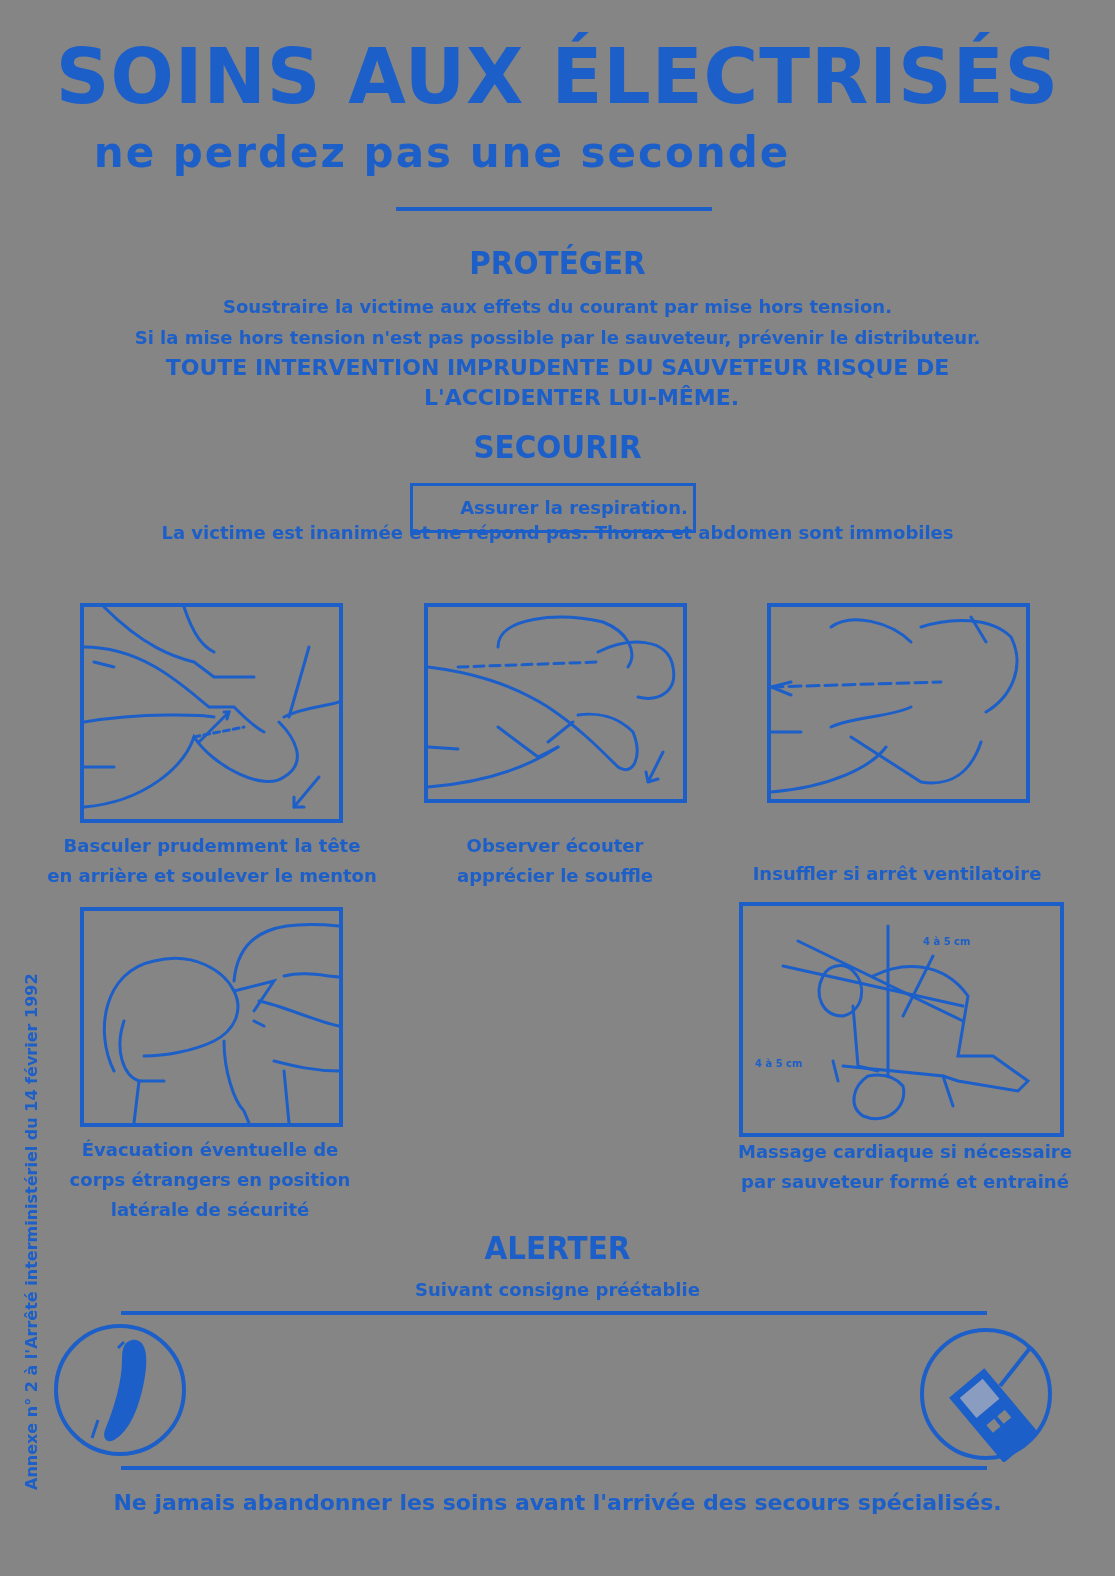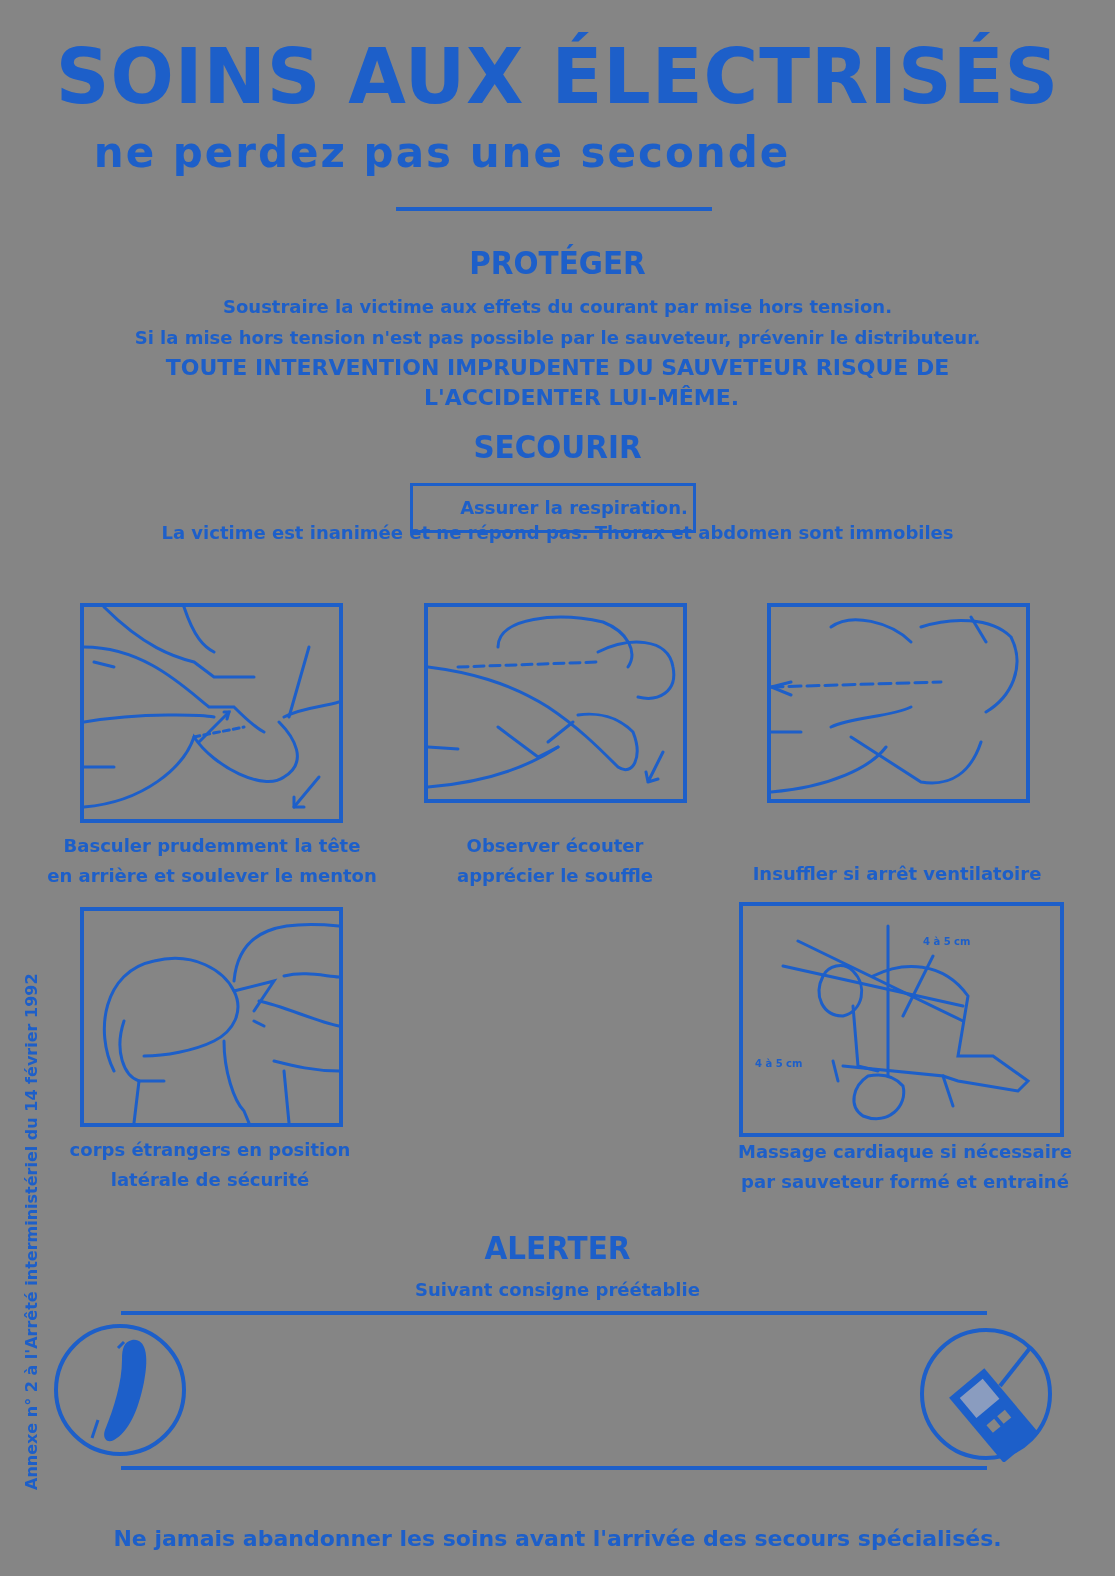--- a/index.html
+++ b/index.html
@@ -49,21 +49,21 @@
   }
   .side-note {
     left: 22px; top: 1490px;
     transform-origin: 0 0;
     transform: rotate(-90deg);
     font-size: 16px; font-weight: bold; white-space: nowrap;
     width: 580px;
   }
   .final {
     left: 0; width: 1115px; top: 1488px;
-    font-size: 22px; font-weight: bold; line-height: 30px; margin-top: 36px;
+    font-size: 22px; font-weight: bold; line-height: 30px;
   }
   .icon-circle { width: 136px; height: 136px; }
   .icon-circle svg { width: 100%; height: 100%; display: block; }
 </style>
 </head>
 <body>
 
 <div class="abs title center">SOINS AUX ÉLECTRISÉS</div>
 <div class="abs subtitle center">ne perdez pas une seconde</div>
 <div class="abs rule" style="left:396px; top:207px; width:316px;"></div>
@@ -145,20 +145,21 @@
     <path d="M200 160 L205 212"></path>
     <path d="M30 160 C10 120 20 60 70 50 C110 40 140 60 150 80 C160 100 150 120 130 130 C110 140 80 145 60 145"></path>
     <path d="M40 110 C30 140 40 165 55 170 L50 212"></path>
     <path d="M55 170 L80 170"></path>
     <path d="M140 130 C140 160 150 190 160 200 L165 212"></path>
     <path d="M150 80 L190 70 L170 100"></path>
     <path d="M170 110 L180 115"></path>
   </svg>
 </div>
 <div class="abs caption" style="left:40px; top:1135px; width:340px;">
+  <div>Évacuation éventuelle de</div>
   <div>corps étrangers en position</div>
   <div>latérale de sécurité</div>
 </div>
 
 <div class="abs figure" style="left:739px; top:894px; width:325px; height:235px;margin-top:8px;">
   <svg viewBox="0 0 317 227" fill="none" stroke="#1d5fc9" stroke-width="3" stroke-linecap="round">
     <path d="M55 35 L220 115"></path>
     <path d="M40 60 L220 100"></path>
     <path d="M145 20 L145 170"></path>
     <path d="M190 50 L160 110"></path>

